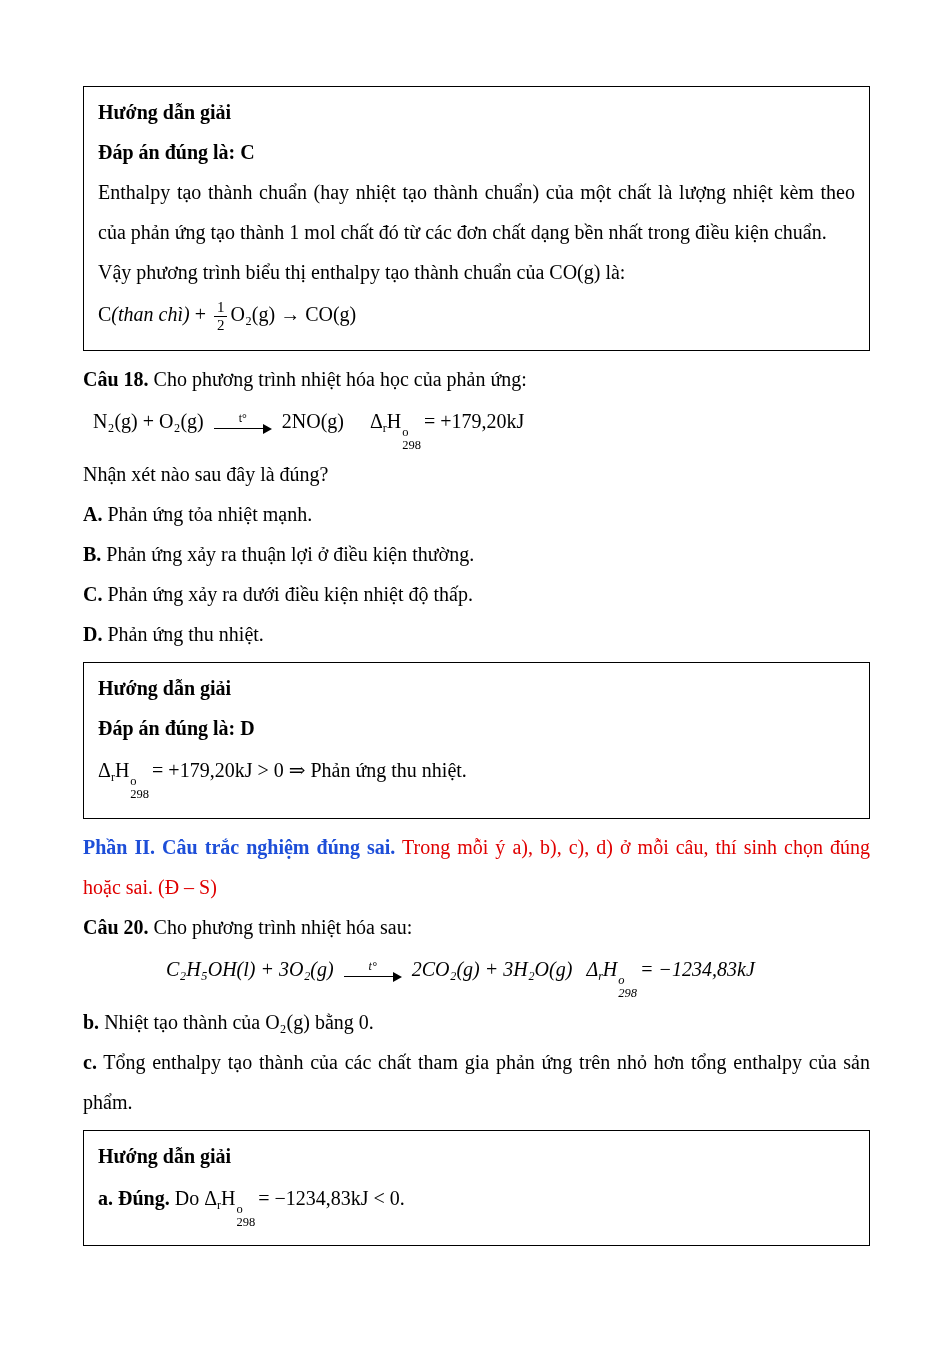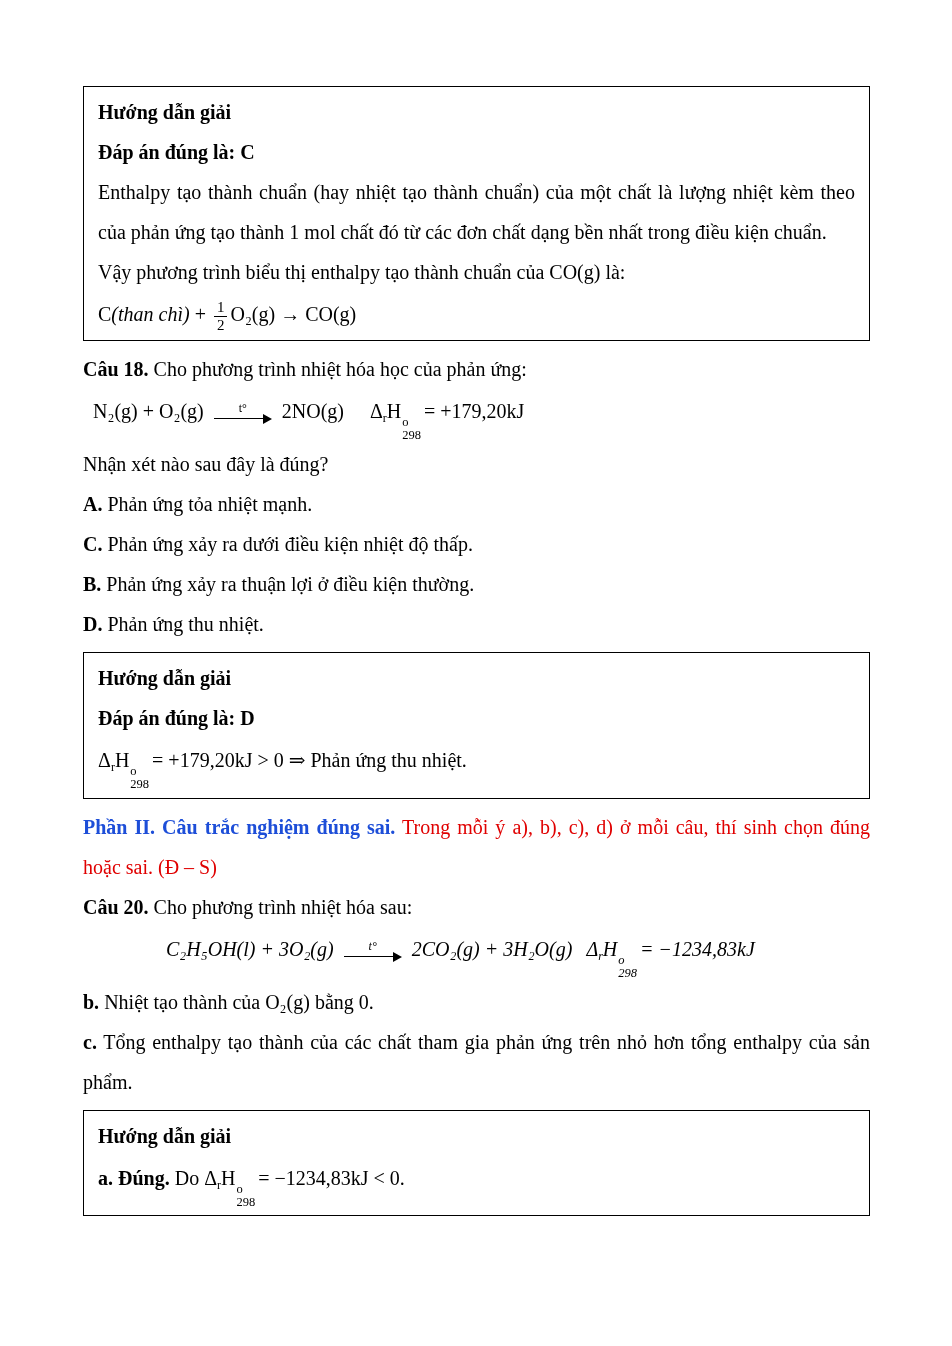--- a/index.html
+++ b/index.html
@@ -9,21 +9,21 @@
     width:952px; height:1346px;
     margin:0 auto;
     background:#ffffff;
     color:#000000;
     font-family:"Liberation Serif","DejaVu Serif",serif;
     font-size:20px;
     line-height:40px;
     padding:86px 82px 20px 83px;
     overflow:hidden;
   }
-  .box { border:1px solid #000; padding:5px 14px 4px 14px; margin:8px 0; }
+  .box { border:1px solid #000; padding:5px 14px 14px 14px; margin:8px 0; }
   .box:first-child { margin-top:0; }
   .bold { font-weight:700; }
   .italic { font-style:italic;text-align:center; }
   .justify { text-align:justify; }
   p { margin:0; }
   .eq-line { margin:2px 0; white-space:nowrap; }
   .indent-eq { margin-left:83px;font-style:italic; }
   .red-heading { color:#e00000; text-align:justify; }
   .red-heading .bold { color:#1d4ed8; }
 
@@ -70,22 +70,22 @@
     <p><span class="bold">Câu 18.</span> <span>Cho phương trình nhiệt hóa học của phản ứng:</span></p>
     <p class="eq-line" style="margin-left:10px;"><span>N₂(g) + O₂(g)</span><span class="rxn-arrow">
           <span class="arrow-label">t°</span>
           <span class="arrow-shaft"></span>
         </span><span>2NO(g)</span><span class="dh dh-gap-wide"><span>Δ</span><sub class="dh-r">r</sub><span>H</span><span class="supsub">
             <span>o</span>
             <span>298</span>
           </span><span>= +179,20kJ</span></span></p>
     <p>Nhận xét nào sau đây là đúng?</p>
     <p><span class="bold">A.</span> <span>Phản ứng tỏa nhiệt mạnh.</span></p>
+    <p><span class="bold">B.</span> <span>Phản ứng xảy ra thuận lợi ở điều kiện thường.</span></p>
     <p><span class="bold">C.</span> <span>Phản ứng xảy ra dưới điều kiện nhiệt độ thấp.</span></p>
-    <p><span class="bold">B.</span> <span>Phản ứng xảy ra thuận lợi ở điều kiện thường.</span></p>
     <p><span class="bold">D.</span> <span>Phản ứng thu nhiệt.</span></p>
   </section>
 
   <section class="box">
     <p class="bold">Hướng dẫn giải</p>
     <p class="bold">Đáp án đúng là: D</p>
     <p class="eq-line"><span class="dh"><span>Δ</span><sub class="dh-r">r</sub><span>H</span><span class="supsub">
             <span>o</span>
             <span>298</span>
           </span><span>= +179,20kJ &gt; 0</span></span> <span>⇒</span> <span>Phản ứng thu nhiệt.</span></p>

